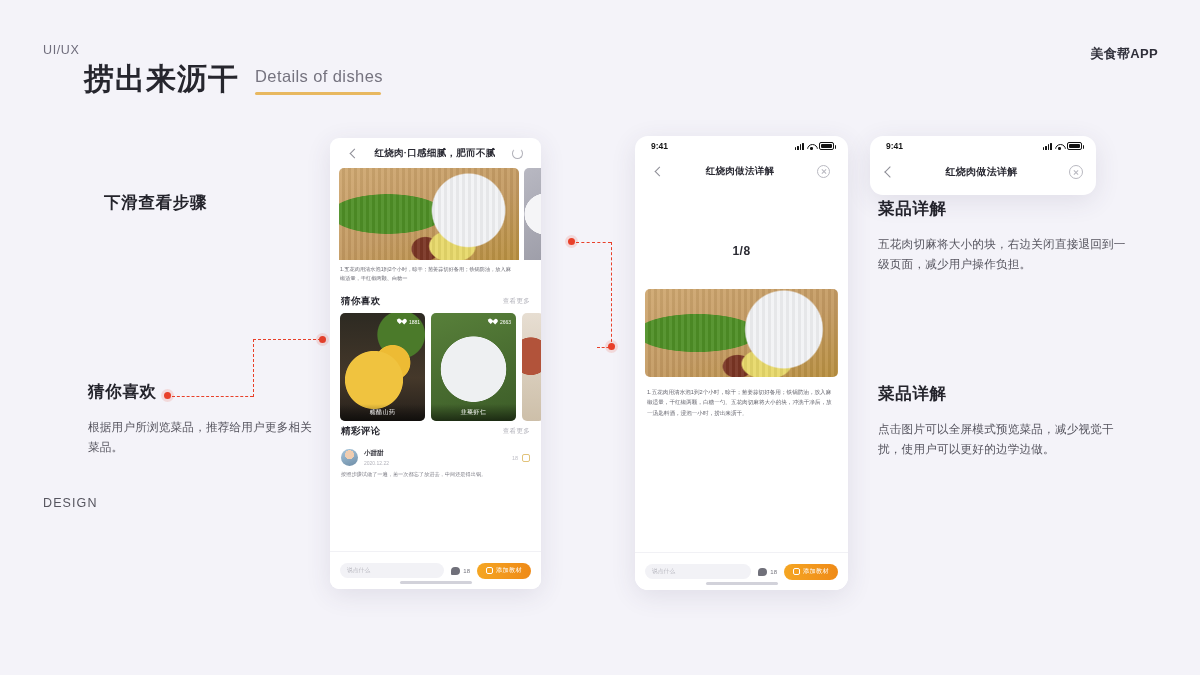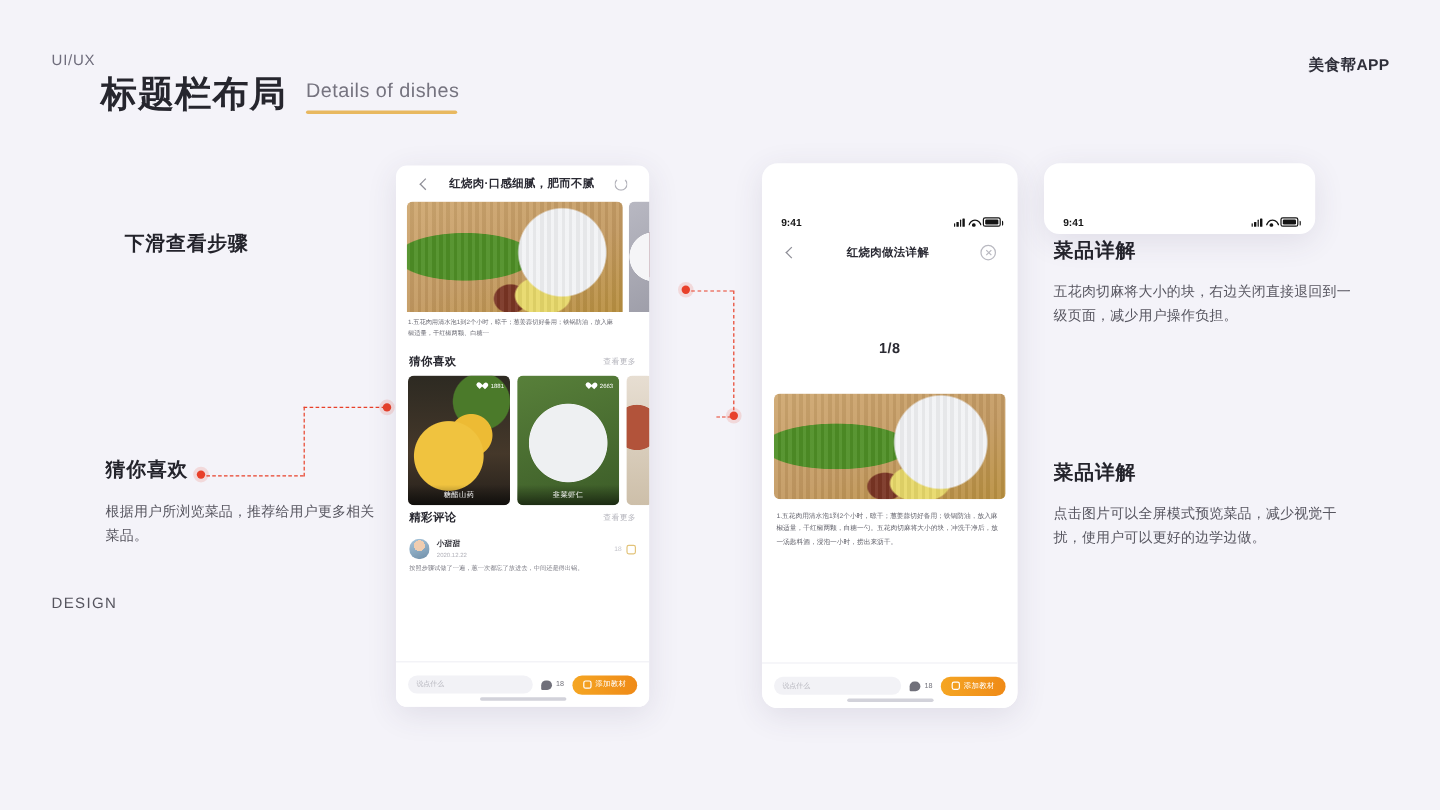--- a/index.html
+++ b/index.html
@@ -59,21 +59,21 @@
   .phone {
     position: absolute; background: #fff; overflow: hidden;
     box-shadow: 0 6px 26px rgba(60,55,95,.11);
   }
   .phone-1 { left: 330px; top: 138px; width: 211px; height: 451px; border-radius: 9px; }
   .phone-2 { left: 635px; top: 136px; width: 213px; height: 454px; border-radius: 13px; }
   .phone-3 { left: 870px; top: 136px; width: 226px; height: 59px; border-radius: 13px; }
 
   .statusbar {
     height: 20px; display: flex; align-items: center; justify-content: space-between;
-    padding: 0 14px 0 16px; font-size: 8.5px; font-weight: 700; color: #141414; margin-top: 39px;
+    padding: 0 14px 0 16px; font-size: 8.5px; font-weight: 700; color: #141414;
   }
   .sb-right { display: flex; align-items: center; gap: 3px; }
   .sig { display: flex; align-items: flex-end; gap: 1px; height: 7px; }
   .sig i { display: block; width: 1.6px; background: #141414; border-radius: .5px; }
   .sig i:nth-child(1){height:2.5px}.sig i:nth-child(2){height:4px}
   .sig i:nth-child(3){height:5.5px}.sig i:nth-child(4){height:7px}
   .wifi { width: 9px; height: 7px; position: relative; }
   .wifi::before{
     content:""; position:absolute; left:0; top:1px; width:9px; height:9px;
     border:1.7px solid #141414; border-radius:50%;
@@ -238,21 +238,21 @@
 </style>
 </head>
 <body>
 
 <div class="slide">
 
   <div class="kicker">UI/UX</div>
   <div class="brand">美食帮APP</div>
 
   <div class="title-wrap">
-    <div class="title-cn">标题栏布局</div>
+    <div class="title-cn">捞出来沥干</div>
     <div class="title-en-wrap">
       <div class="title-en">Details of dishes</div>
       <div class="title-underline"></div>
     </div>
   </div>
 
   <div class="footer-design">DESIGN</div>
 
   <div class="note note-a">
     <h3>下滑查看步骤</h3>

